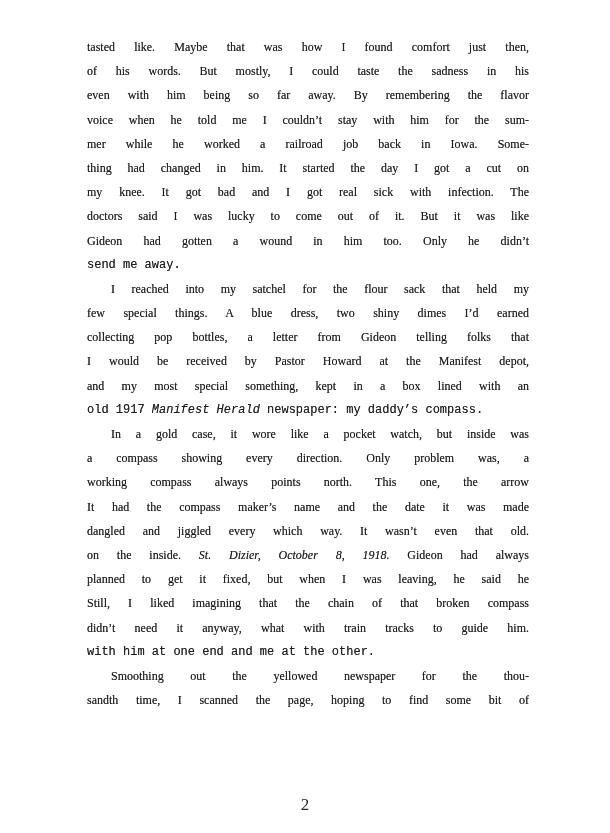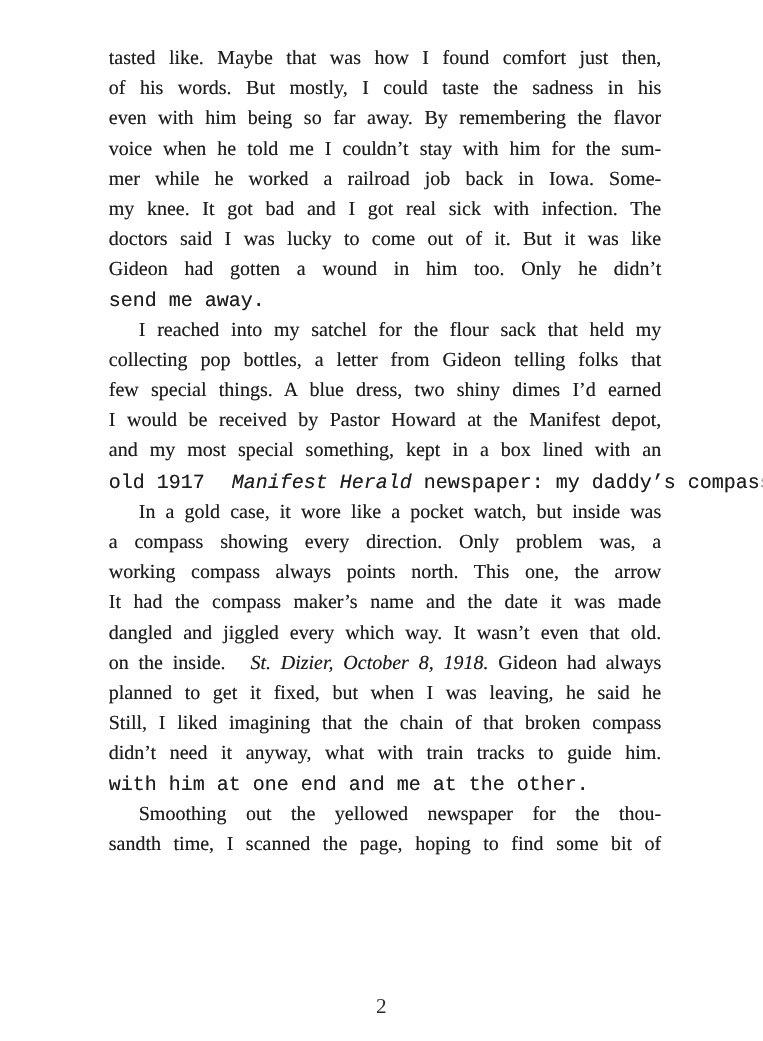--- a/index.html
+++ b/index.html
@@ -14,21 +14,21 @@
     background: #ffffff;
     overflow: hidden;
     font-family: "Liberation Serif", "DejaVu Serif", serif;
     color: #1d1d1d;
   }
   .text-block {
     position: absolute;
     left: 87px;
     top: 35px;
     width: 442px;
-    font-size: 16px;
+    font-size: 12px;
     line-height: 24.2px;
     text-shadow: 0 0 0.3px rgba(0,0,0,0.55);
   }
   .paragraph {
     margin: 0;
   }
   .line {
     height: 24.2px;
     text-align: justify;
     text-align-last: justify;
@@ -36,21 +36,20 @@
   }
   .line.indent {
     text-indent: 24px;
   }
   .line.para-end {
     text-align-last: left;
     font-family: Liberation Mono, monospace;
   }
   .it {
     font-style: italic;
-    margin-left: 12px;
   }
   .page-number {
     position: absolute;
     left: 0;
     top: 793px;
     width: 610px;
     text-align: center;
     font-size: 17px;
     line-height: 24px;
     color: #2a2a2a;
@@ -60,29 +59,30 @@
 <body>
 
 <main class="page">
   <div class="text-block">
       <div class="paragraph">
         <div class="line">tasted like. Maybe that was how I found comfort just then,</div>
         <div class="line">of his words. But mostly, I could taste the sadness in his</div>
         <div class="line">even with him being so far away. By remembering the flavor</div>
         <div class="line">voice when he told me I couldn’t stay with him for the sum-</div>
         <div class="line">mer while he worked a railroad job back in Iowa. Some-</div>
+        <div class="line">thing had changed in him. It started the day I got a cut on</div>
         <div class="line">my knee. It got bad and I got real sick with infection. The</div>
         <div class="line">doctors said I was lucky to come out of it. But it was like</div>
         <div class="line">Gideon had gotten a wound in him too. Only he didn’t</div>
         <div class="line para-end">send me away.</div>
       </div>
       <div class="paragraph">
         <div class="line indent">I reached into my satchel for the flour sack that held my</div>
+        <div class="line">few special things. A blue dress, two shiny dimes I’d earned</div>
         <div class="line">collecting pop bottles, a letter from Gideon telling folks that</div>
-        <div class="line">few special things. A blue dress, two shiny dimes I’d earned</div>
         <div class="line">I would be received by Pastor Howard at the Manifest depot,</div>
         <div class="line">and my most special something, kept in a box lined with an</div>
         <div class="line para-end">old 1917 <span class="it">Manifest Herald</span> newspaper: my daddy’s compass.</div>
       </div>
       <div class="paragraph">
         <div class="line indent">In a gold case, it wore like a pocket watch, but inside was</div>
         <div class="line">a compass showing every direction. Only problem was, a</div>
         <div class="line">working compass always points north. This one, the arrow</div>
         <div class="line">It had the compass maker’s name and the date it was made</div>
         <div class="line">dangled and jiggled every which way. It wasn’t even that old.</div>

